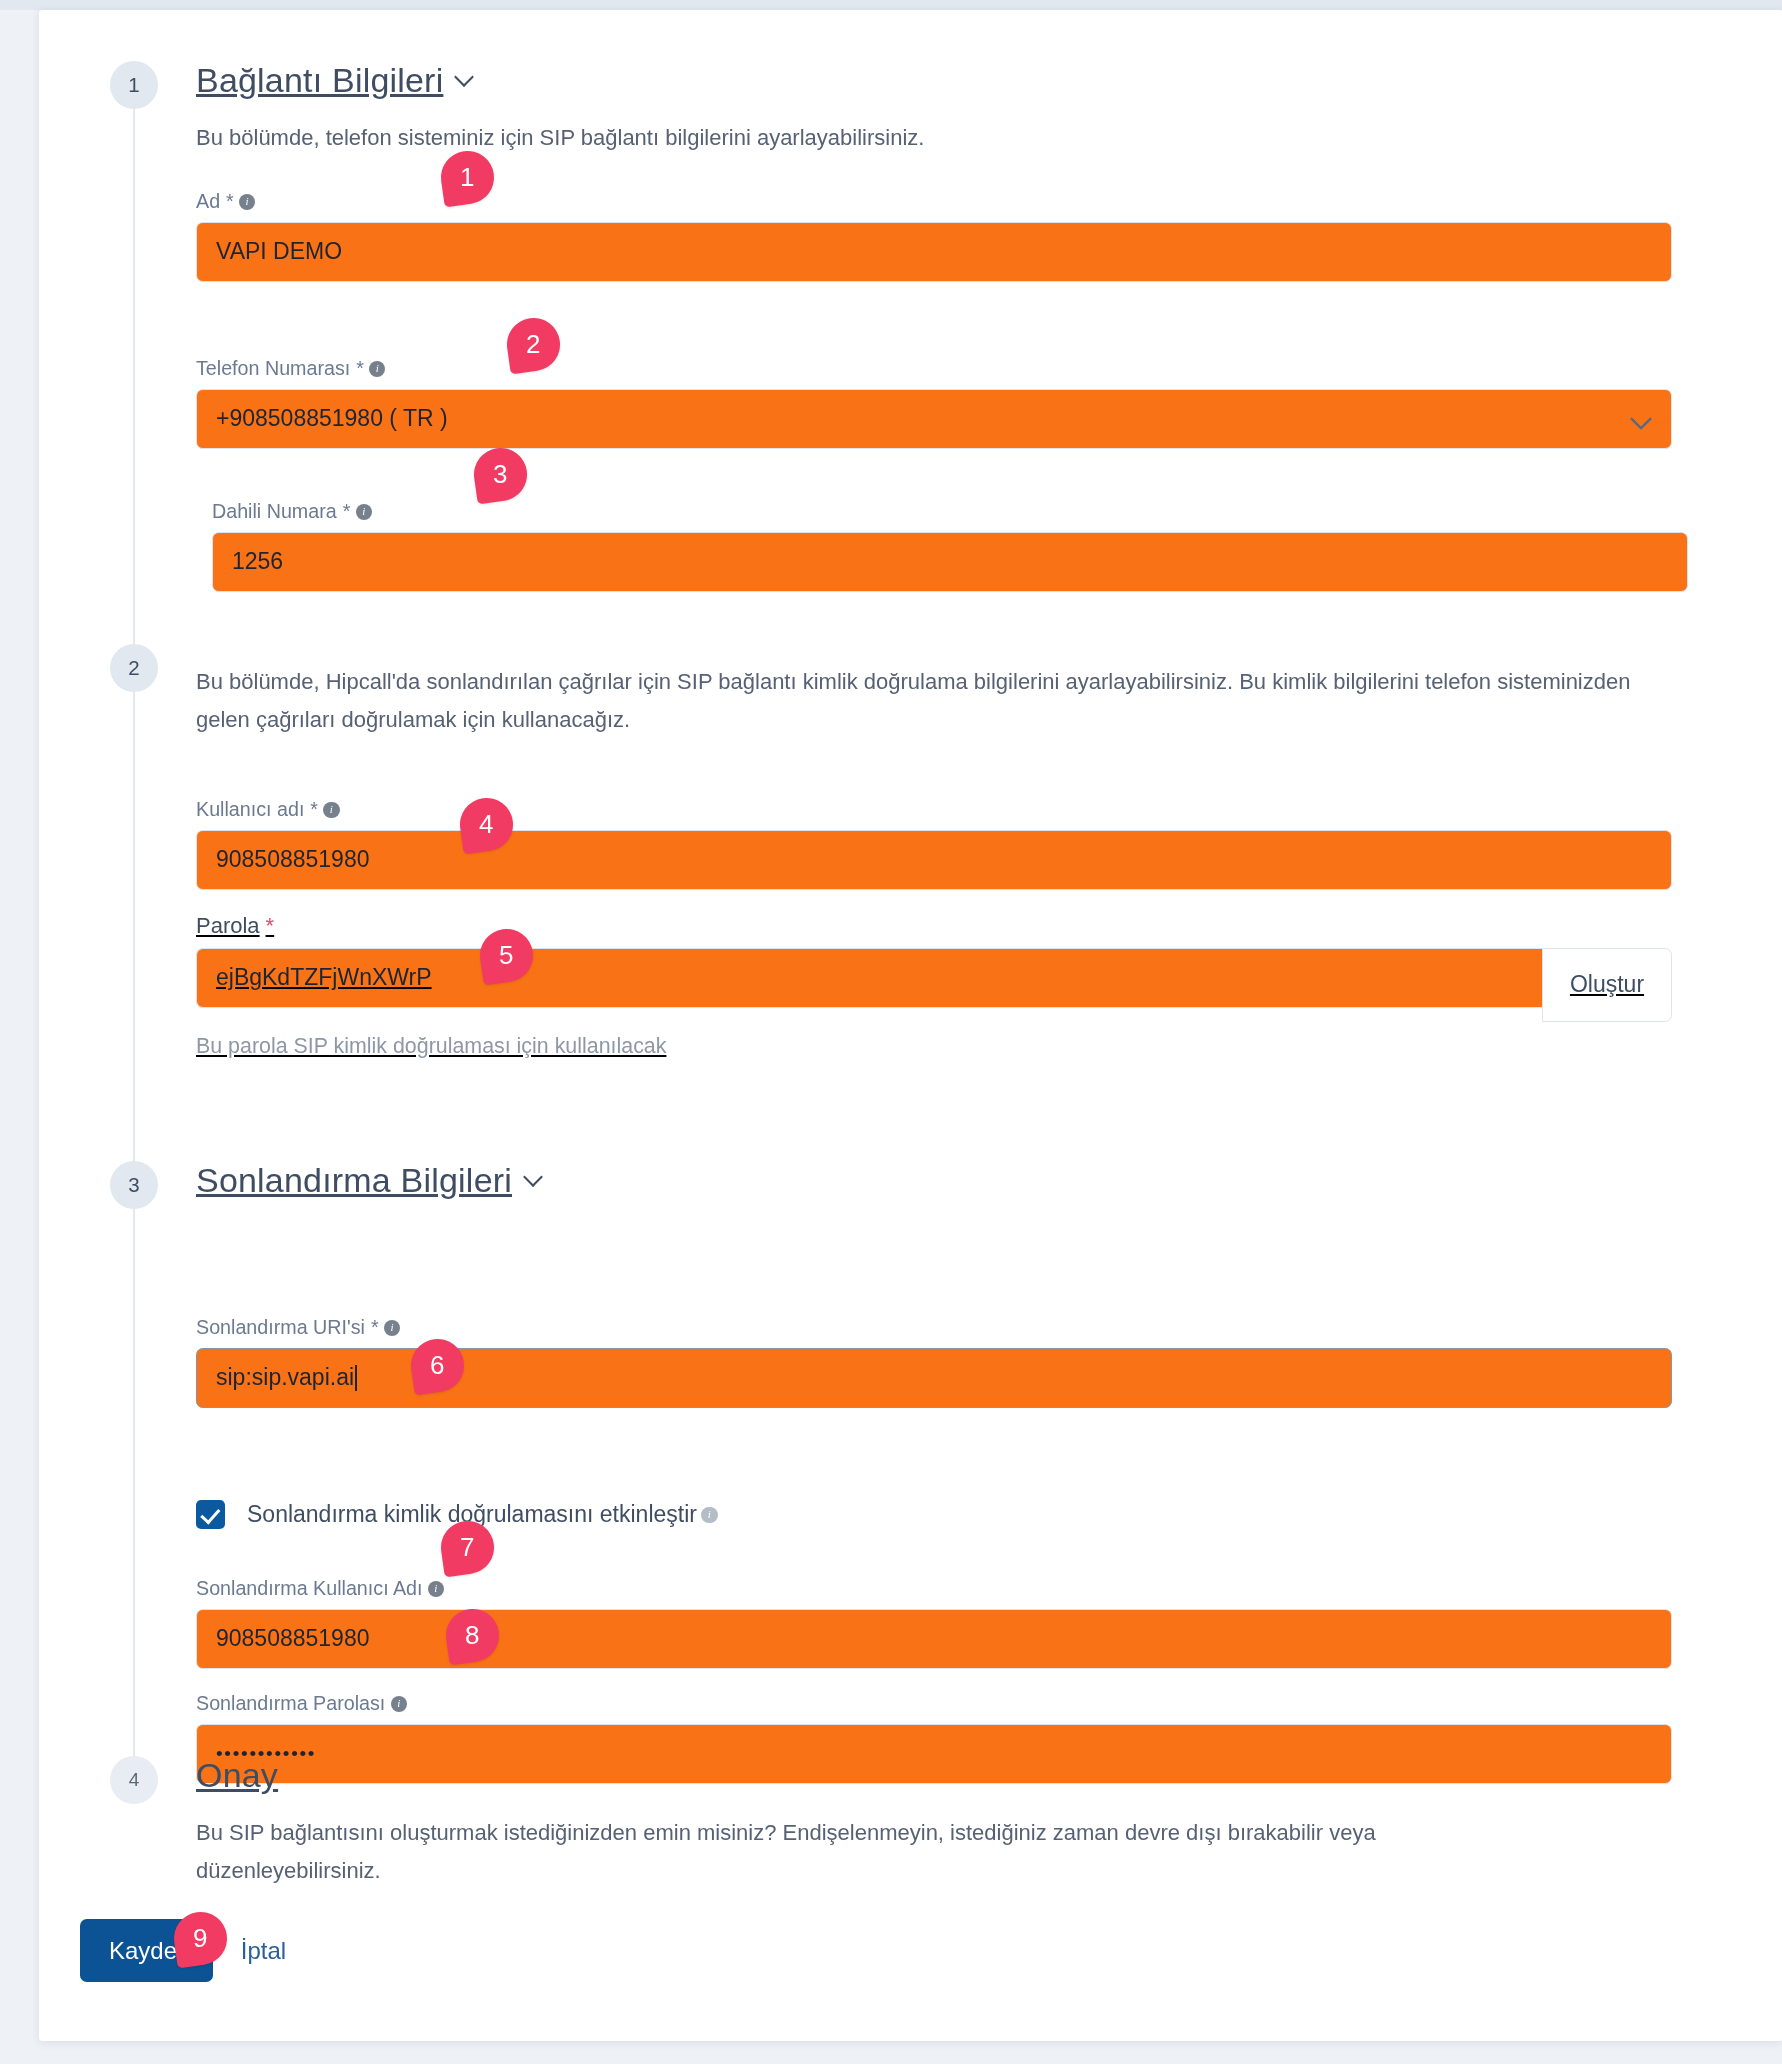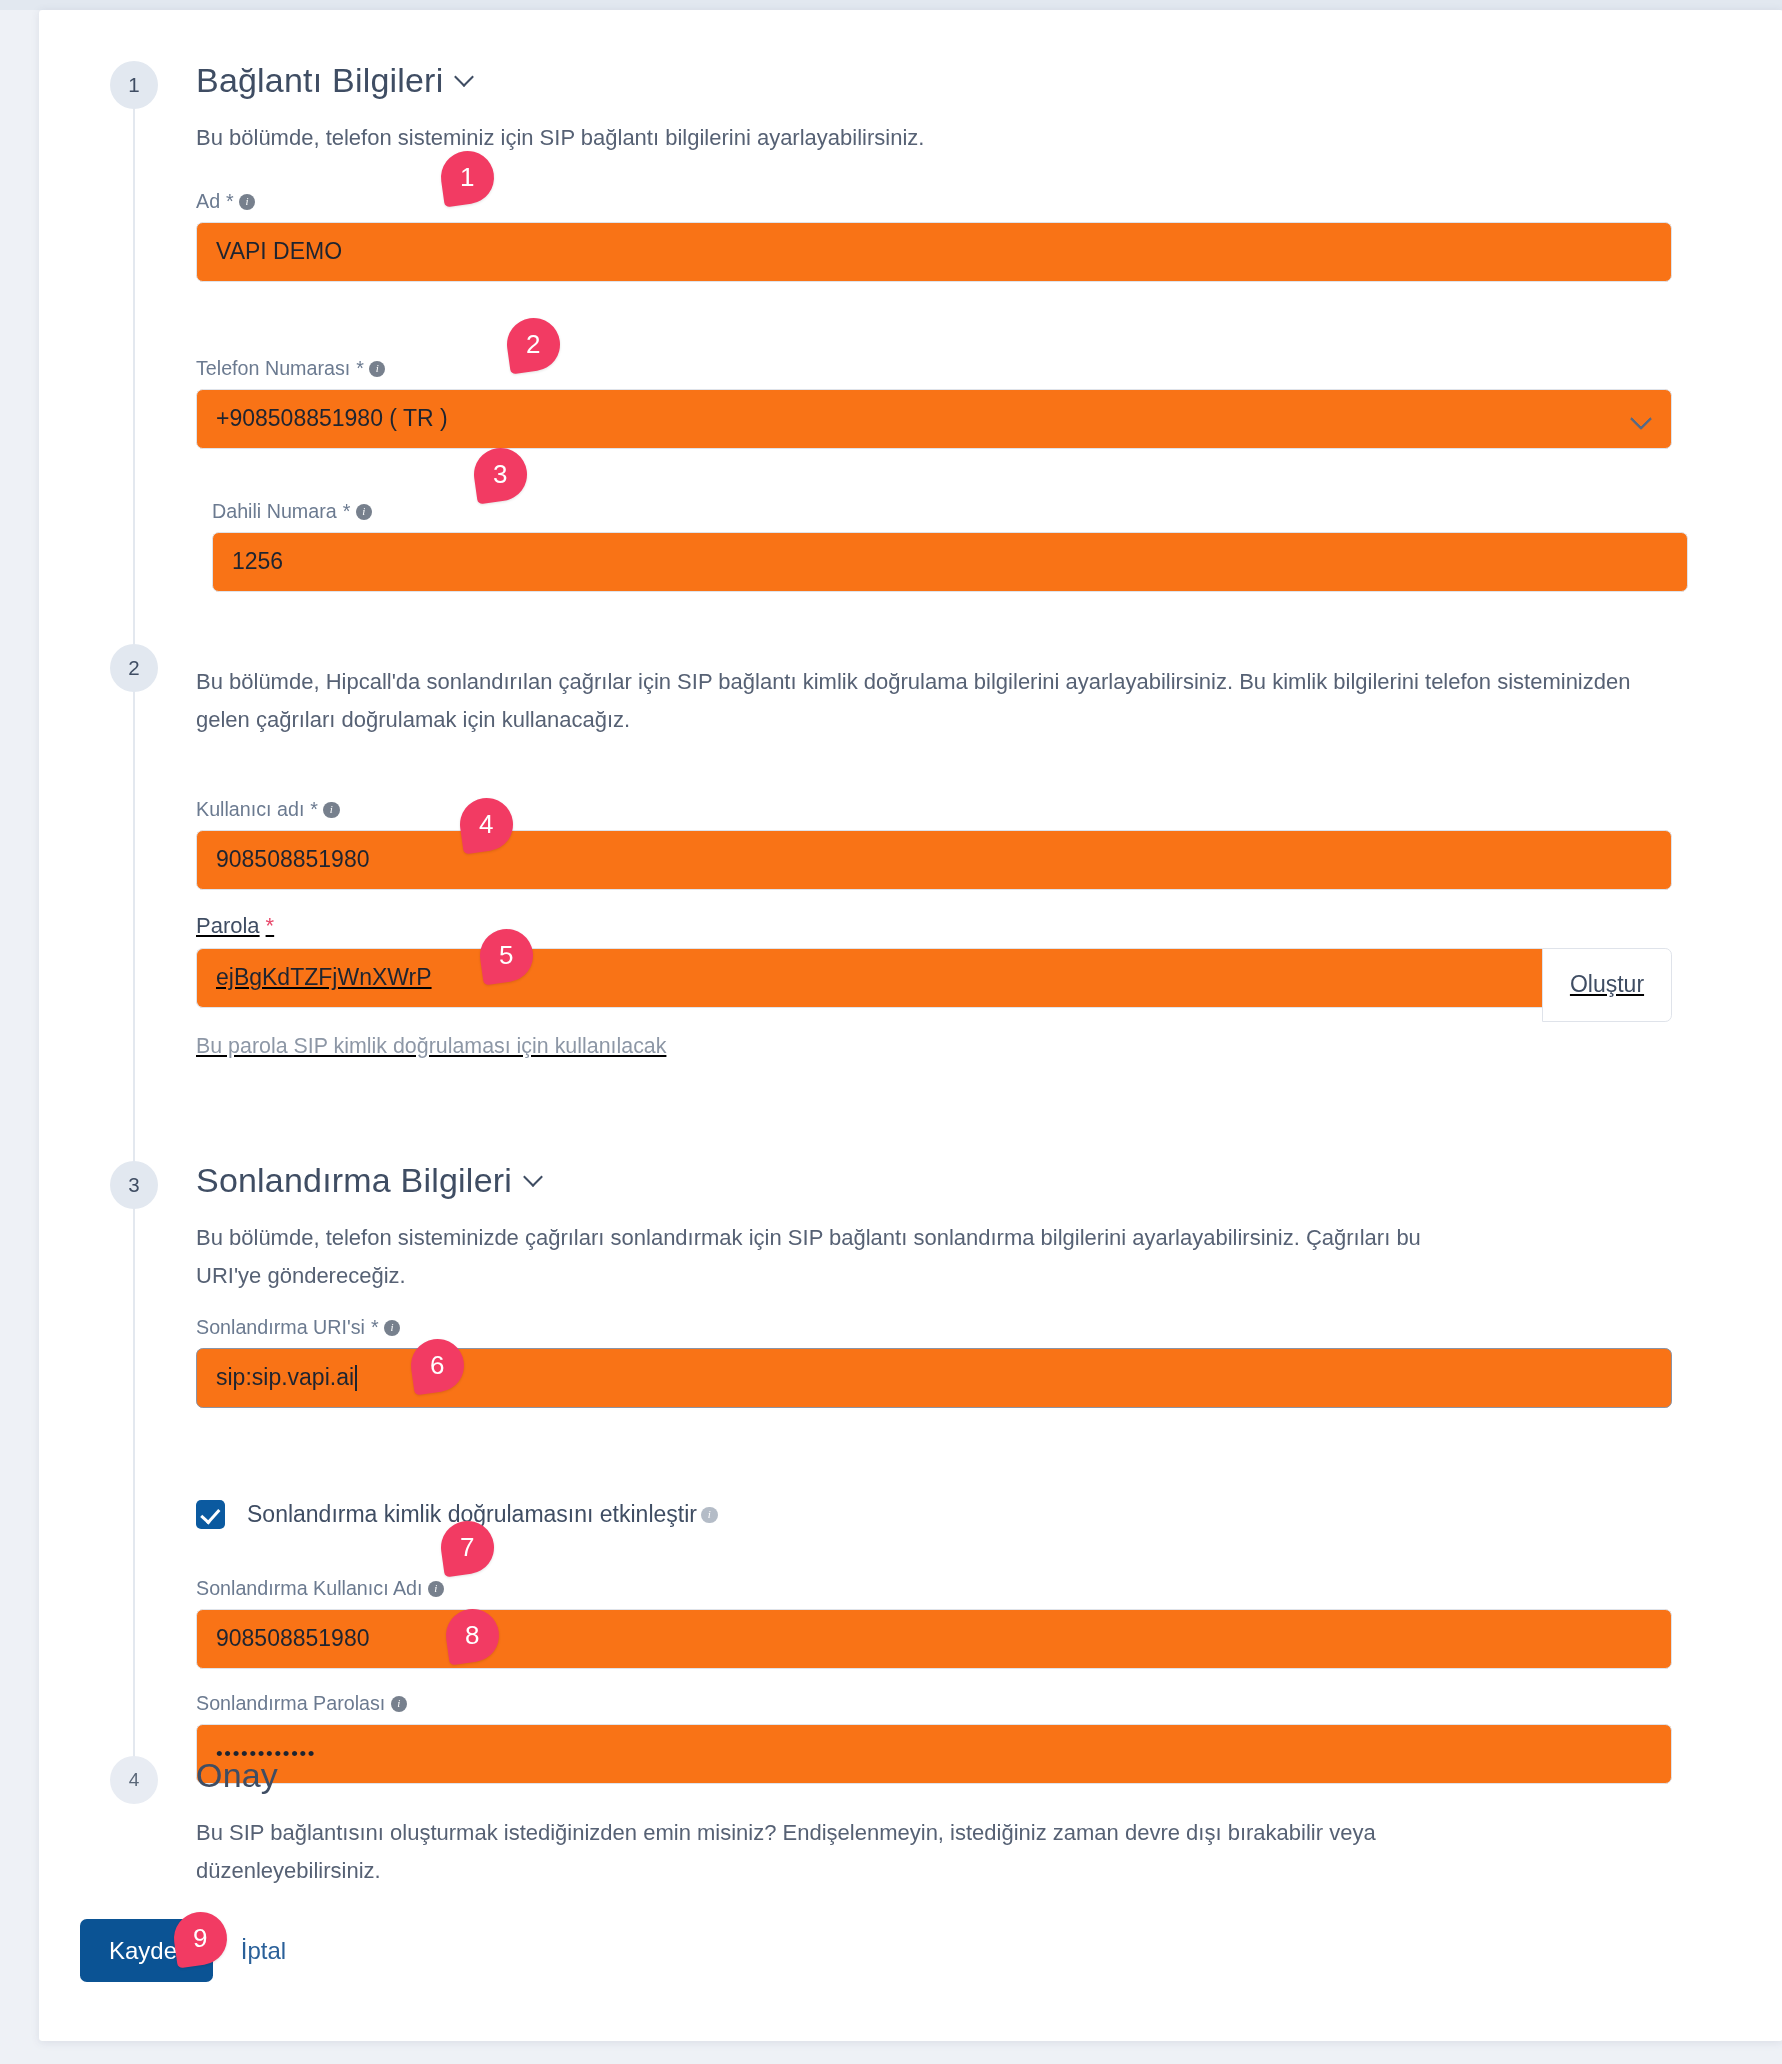--- a/index.html
+++ b/index.html
@@ -51,20 +51,21 @@
 
   
   .section { position:absolute; left:157px; }
   .sec-title {
     color:#3f4d63;
     font-size:34px;
     font-weight:400;
     letter-spacing:0.2px;
     display:flex; align-items:center; gap:12px;
     white-space:nowrap;
+    text-decoration:underline;
   }
   .chev-title {
     display:inline-block;
     width:19px; height:19px;
     position:relative;
     top:-2.6px;
   }
   .chev-title::before {
     content:"";
     position:absolute;
@@ -307,21 +308,20 @@
 
   <div class="step-circle" style="top:1151px;">
     <span>3</span>
   </div>
 
   <div class="section" style="top:1151px;">
     <div class="sec-title">
       <span>Sonlandırma Bilgileri</span>
       <span class="chev-title"></span>
     </div>
-    <div class="sec-desc" style="max-width:1241px;">Bu bölümde, telefon sisteminizde çağrıları sonlandırmak için SIP bağlantı sonlandırma bilgilerini ayarlayabilirsiniz. Çağrıları bu URI'ye göndereceğiz.</div>
   </div>
 
   <div class="field" style="top:1306px;">
     <div class="flabel">
       <span>Sonlandırma URI'si</span>
       <span class="req-grey">*</span>
       <span class="info-dot">i</span>
     </div>
     <div class="input focused">
       <span>sip:sip.vapi.ai</span>

